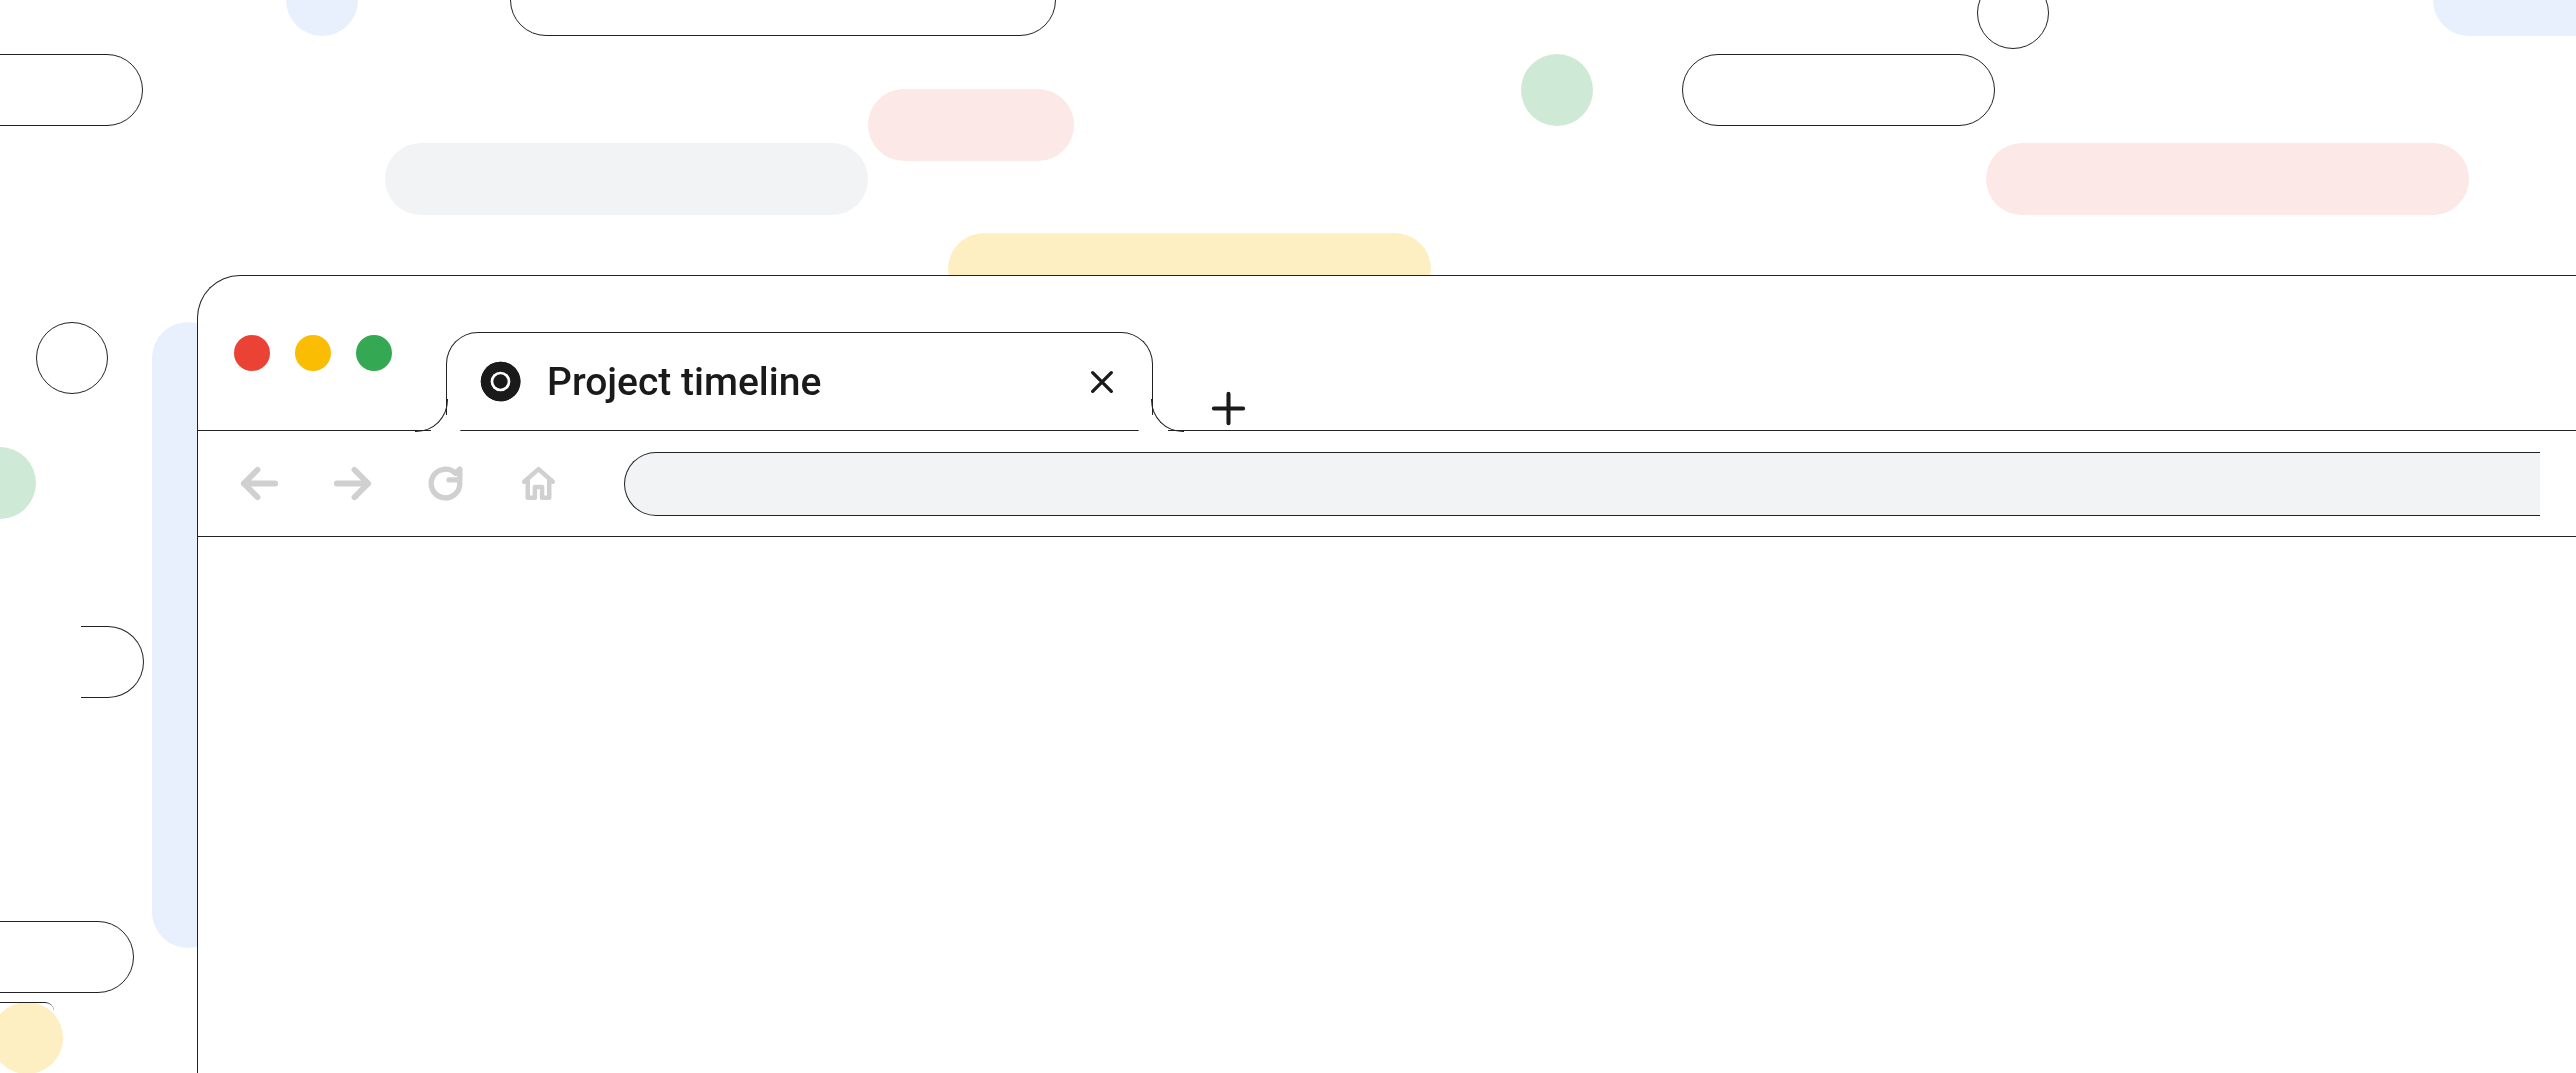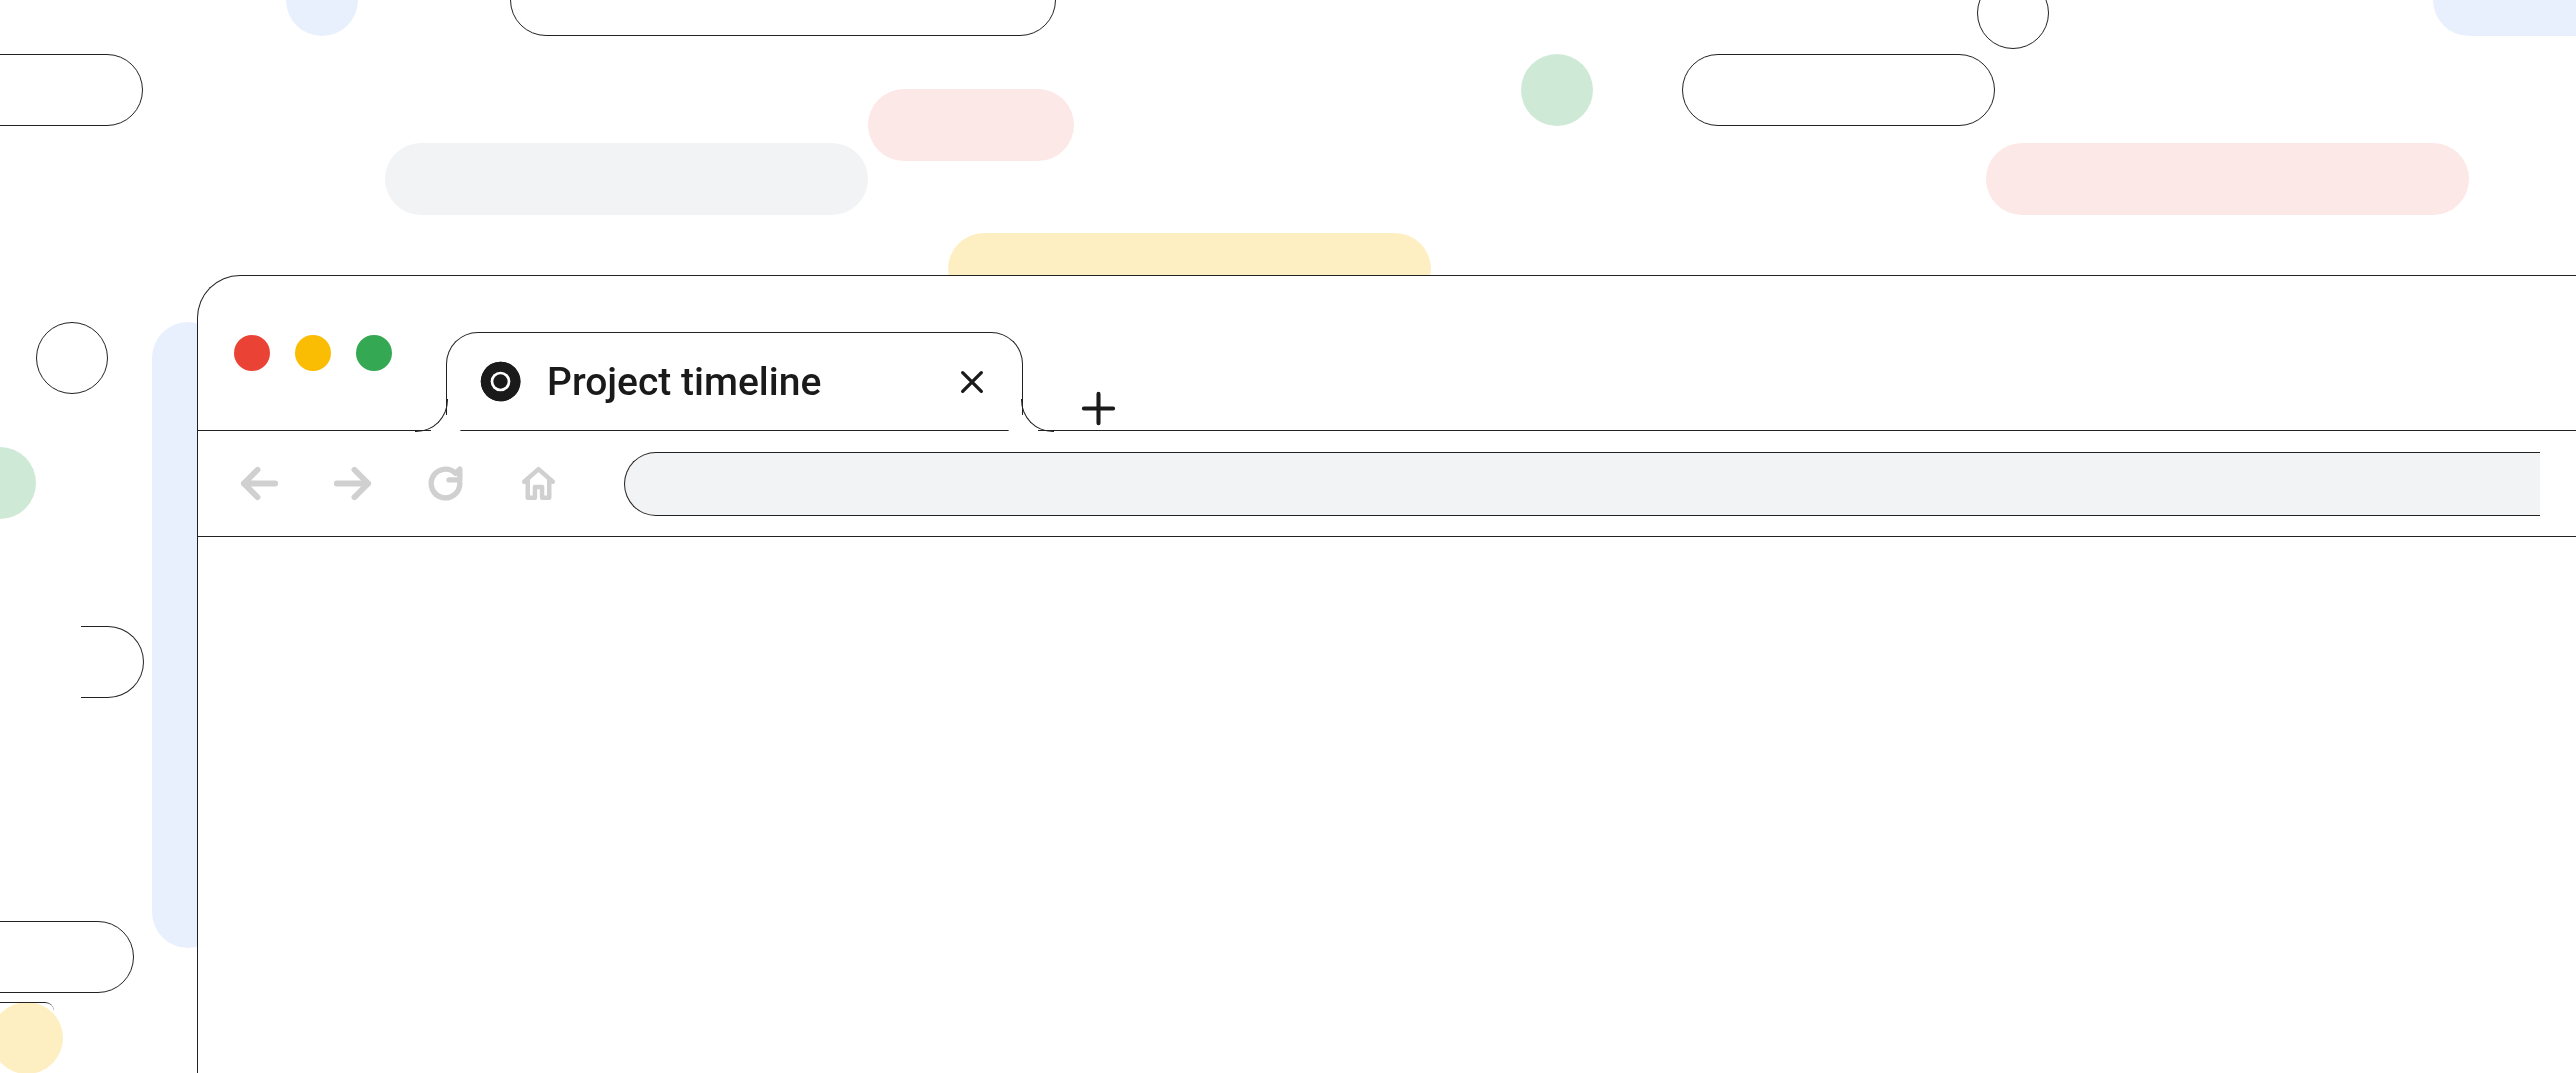--- a/index.html
+++ b/index.html
@@ -71,21 +71,21 @@
     .traffic-light.yellow { background: #FBBC04; }
     .traffic-light.green { background: #34A853; }
 
     
     .tab {
       position: relative;
       background: #ffffff;
       border: 1.8px solid #222;
       border-bottom: none;
       height: 98px;
-      width: 577px;
+      width: 707px;
       border-radius: 32px 32px 0 0;
       display: flex;
       align-items: center;
       padding: 0 32px;
       gap: 25px;
       margin-top: 55px;
     }
 
     .tab::before,
     .tab::after {

